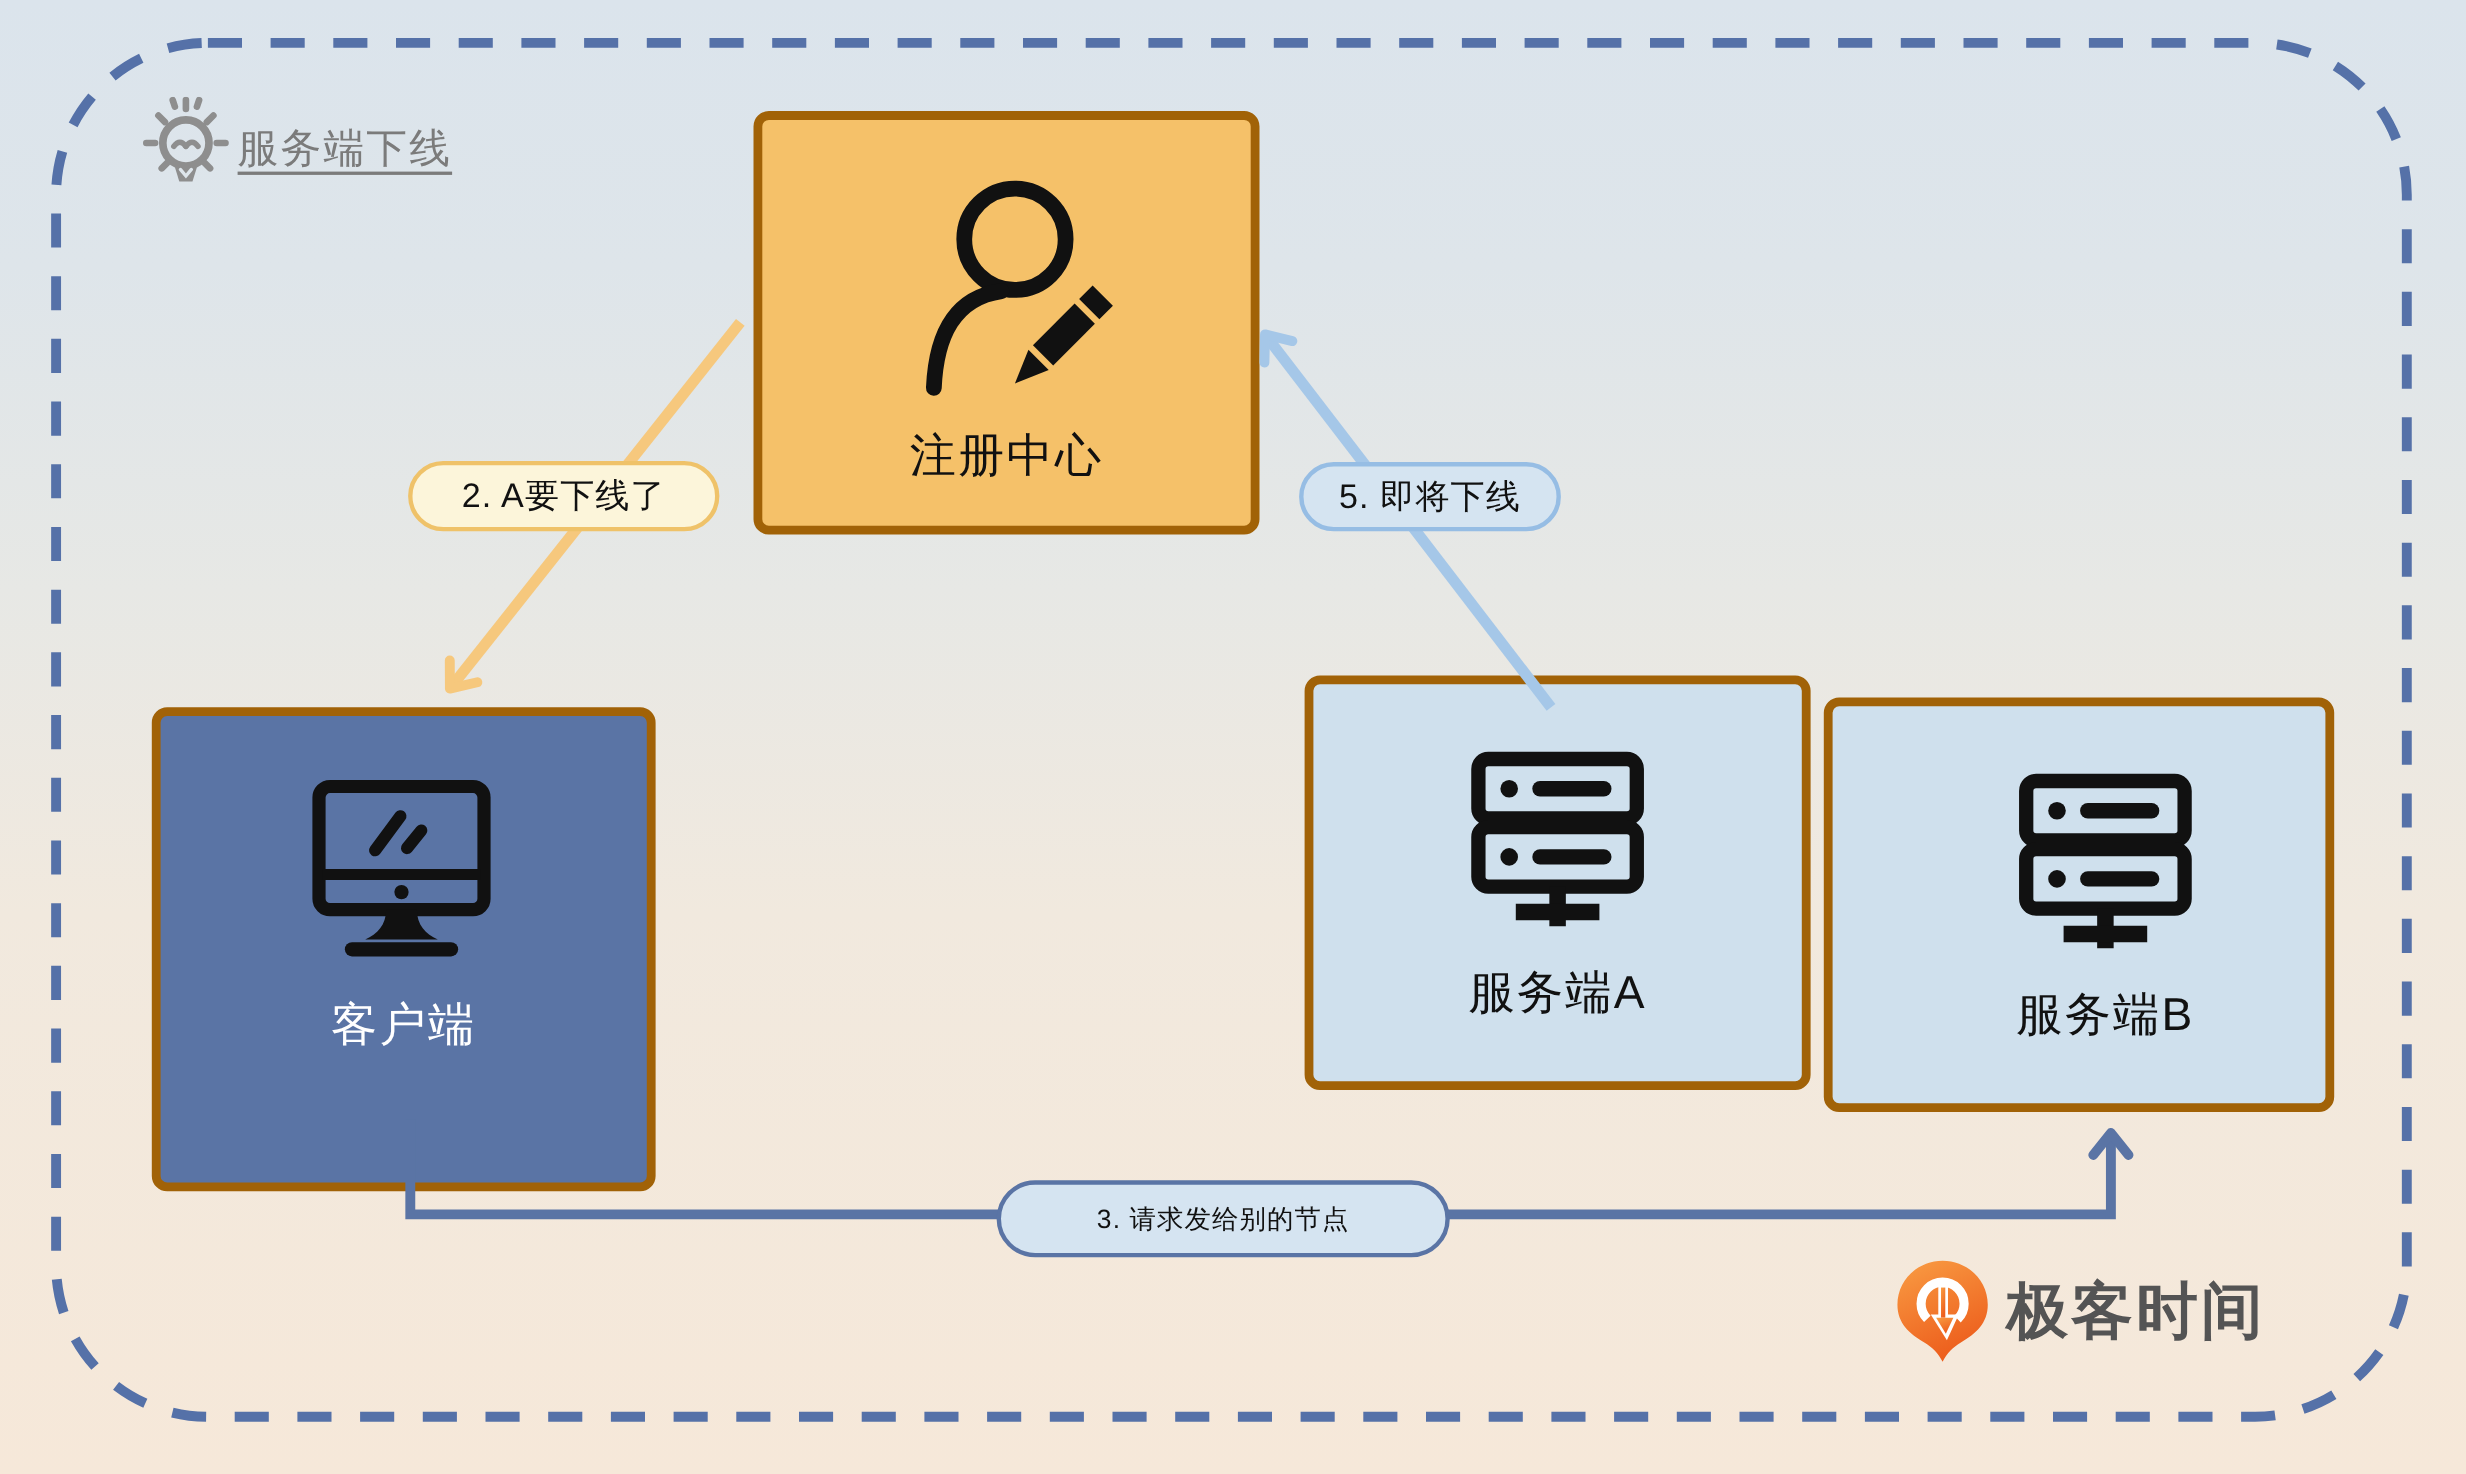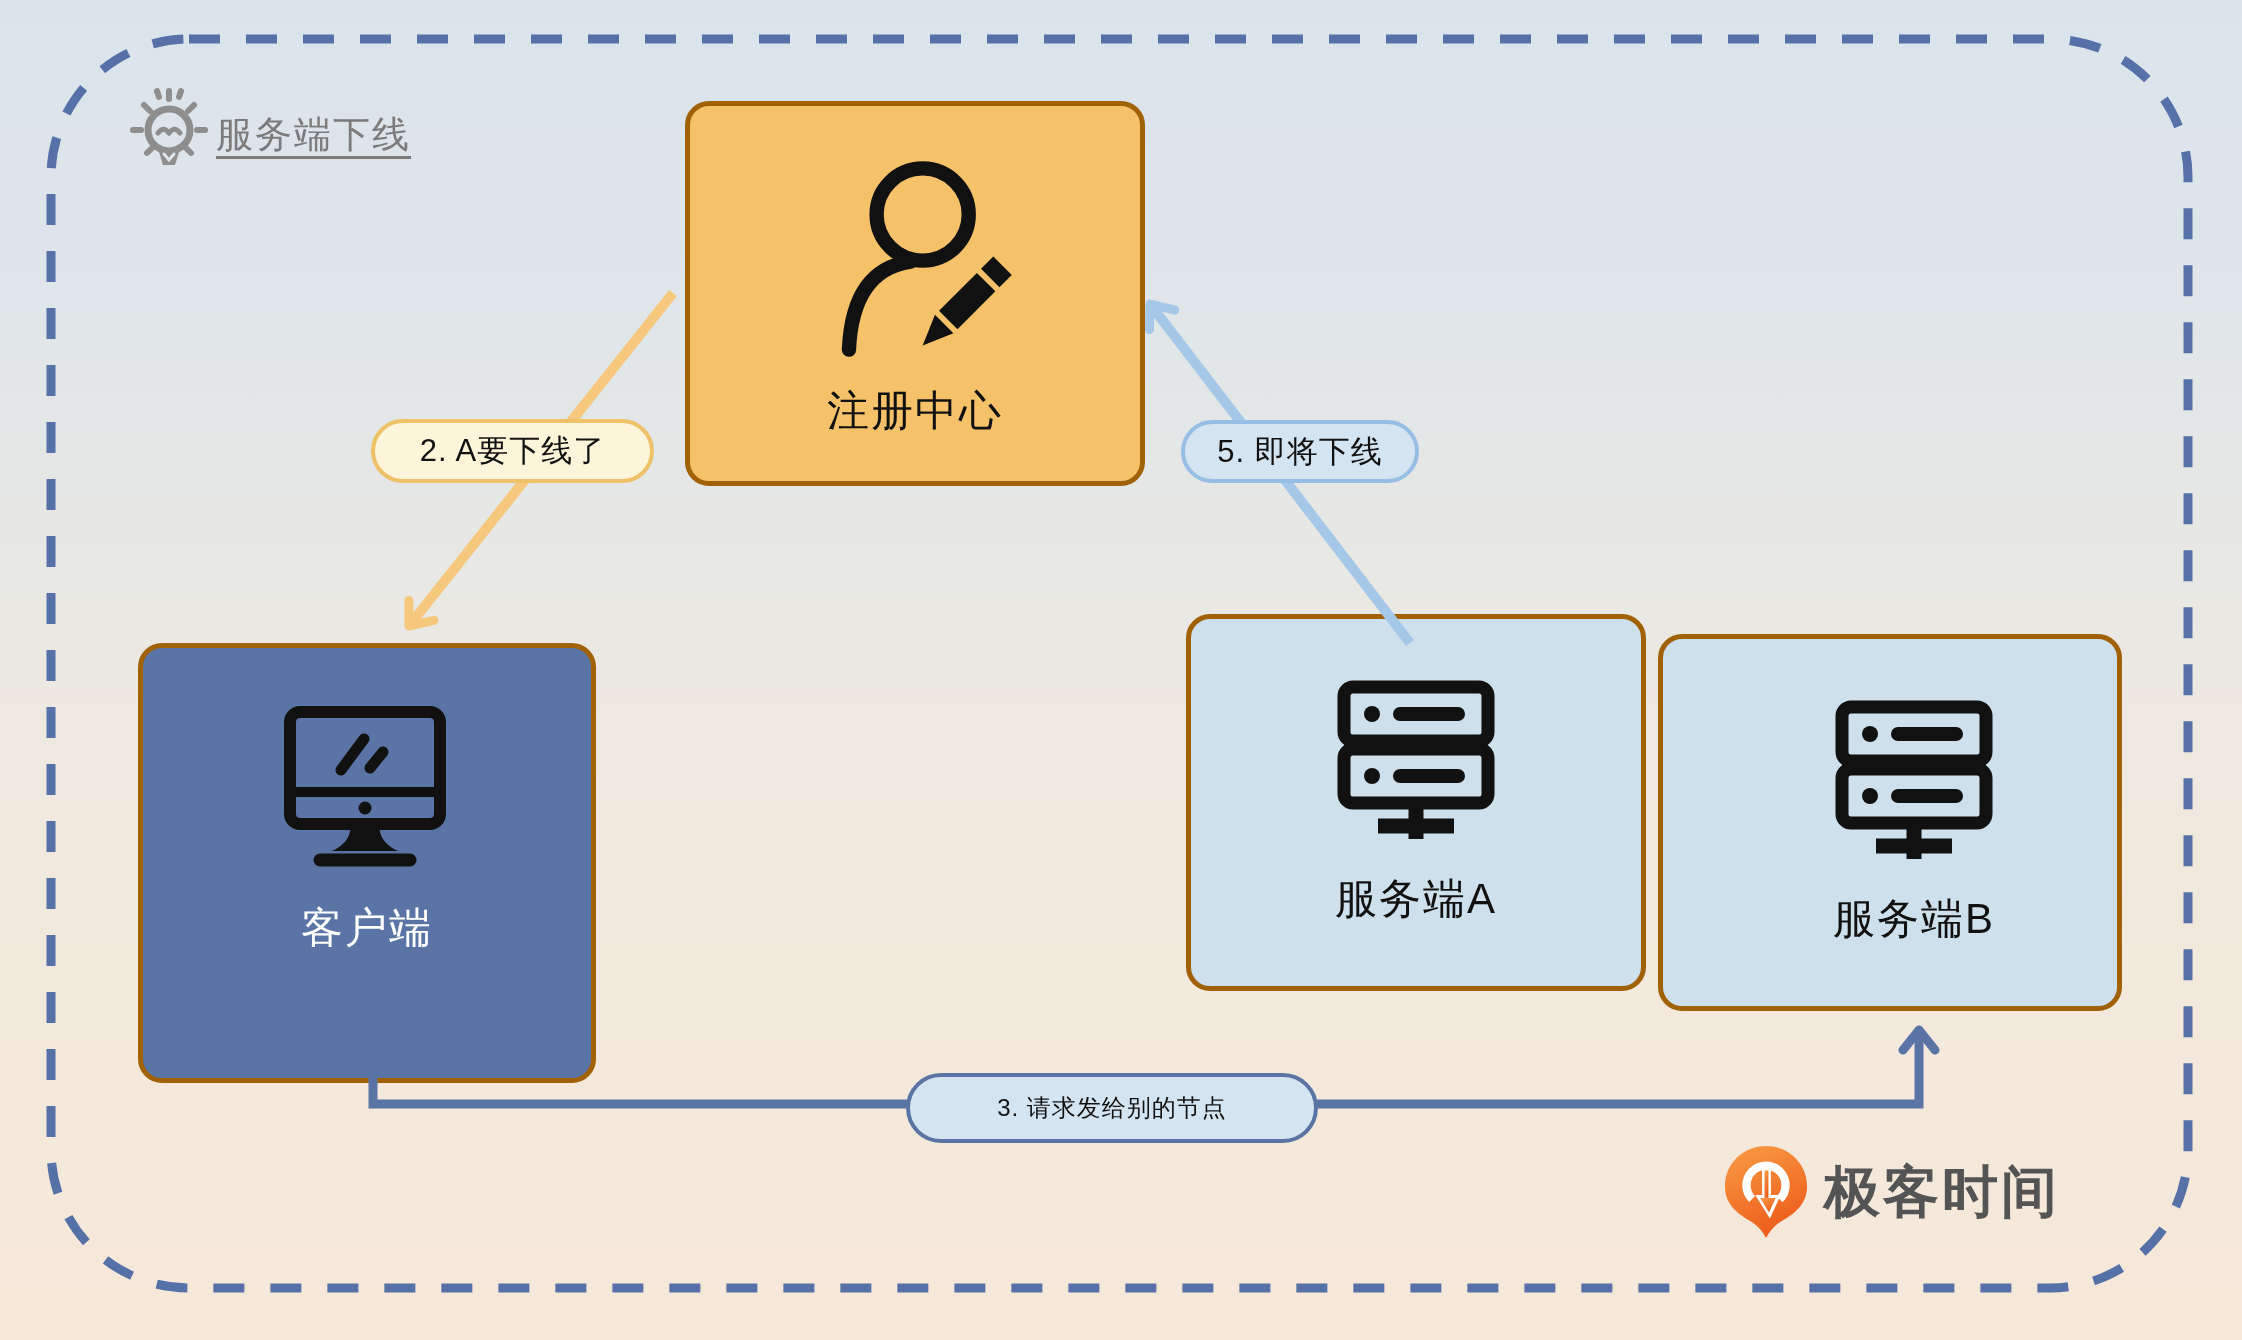--- a/index.html
+++ b/index.html
@@ -22,21 +22,21 @@
             display: flex; align-items: center; }
   .header .title {
     font-size: 37px; color: #7b7b7b; letter-spacing: 2px;
     text-decoration: underline; text-decoration-thickness: 3px;
     text-underline-offset: 9px;
   }
 
   
   .node {
     position: absolute; z-index: 2;
-    border: 5px solid #a16207; border-radius: 24px;
+    border: 8px solid #a16207; border-radius: 14px;
     display: flex; flex-direction: column; align-items: center;
     padding-top: 38px;
   }
   .node .glyph { height: 200px; display: flex; align-items: center; justify-content: center; }
   .node .node-label { margin-top: 14px; font-size: 42px; color: #111111; letter-spacing: 2px; }
 
   .node-registry { left: 685px; top: 101px; width: 460px; height: 385px; background: #f5c169; }
   .node-registry .glyph { height: 225px; }
   .node-client   { left: 138px; top: 643px; width: 458px; height: 440px; background: #5a74a5; }
   .node-client .node-label { color: #ffffff; }

